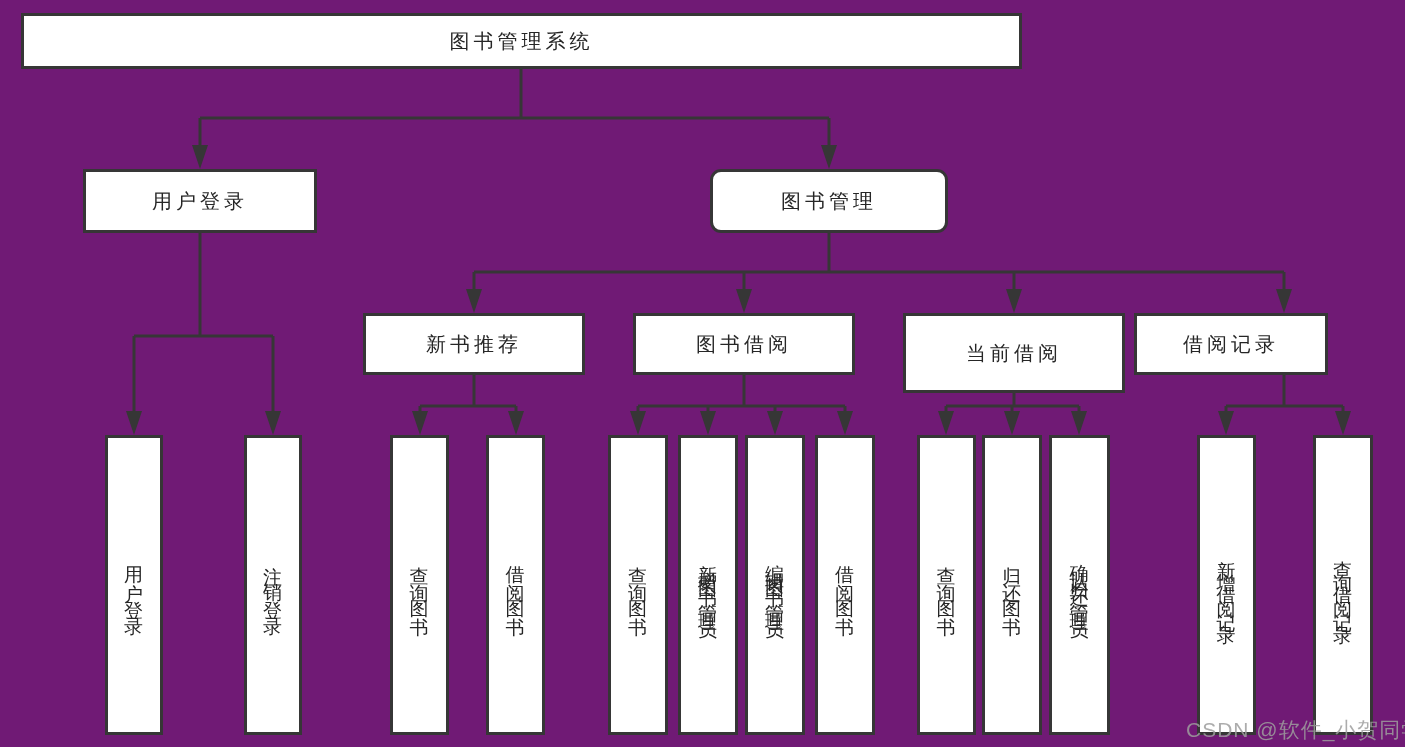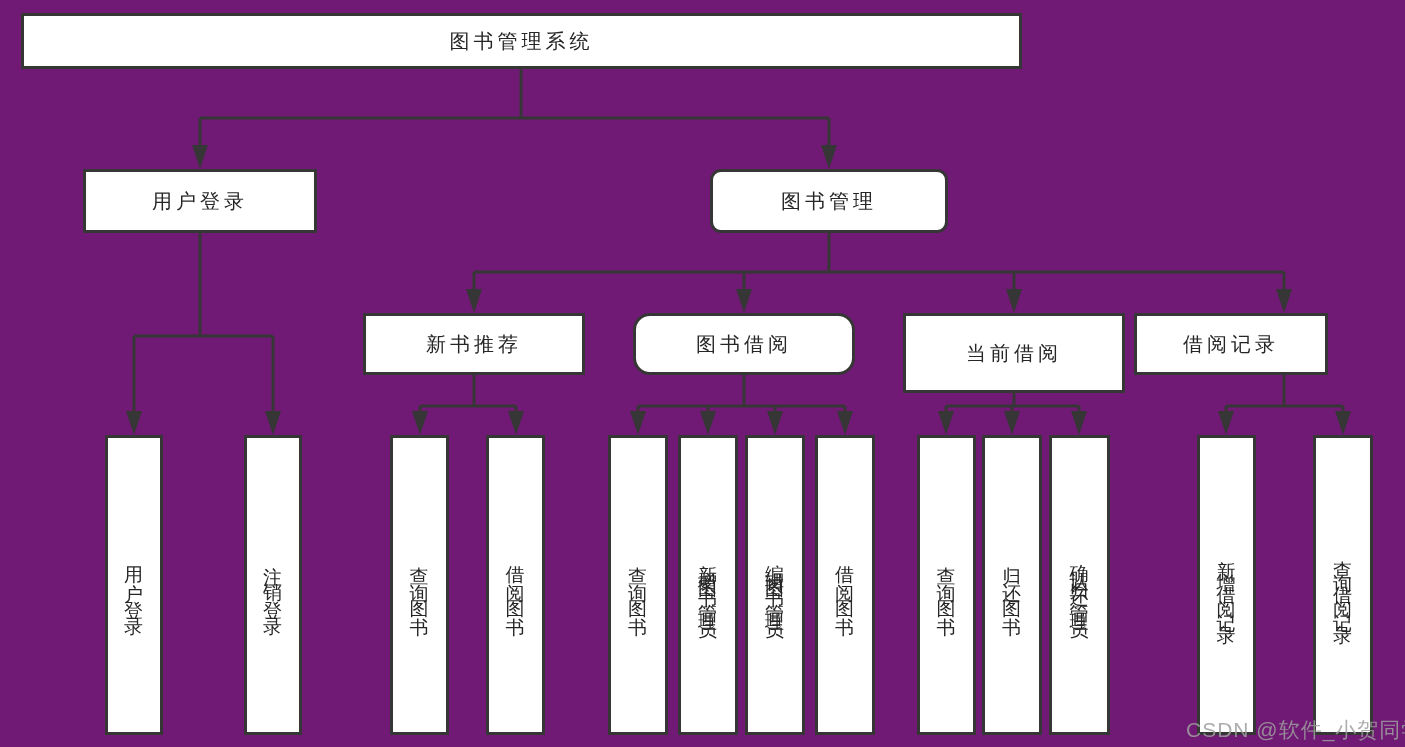--- a/index.html
+++ b/index.html
@@ -116,21 +116,21 @@
   <div class="hbox" style="left:83px;top:169px;width:234px;height:64px;">
     <span>用户登录</span>
   </div>
   <div class="hbox" style="left:710px;top:169px;width:238px;height:64px;border-radius:11px;">
     <span>图书管理</span>
   </div>
 
   <div class="hbox" style="left:363px;top:313px;width:222px;height:62px;">
     <span>新书推荐</span>
   </div>
-  <div class="hbox" style="left:633px;top:313px;width:222px;height:62px;border-radius:17px;">
+  <div class="hbox" style="left:633px;top:313px;width:222px;height:62px;">
     <span>图书借阅</span>
   </div>
   <div class="hbox" style="left:903px;top:313px;width:222px;height:80px;">
     <span>当前借阅</span>
   </div>
   <div class="hbox" style="left:1134px;top:313px;width:194px;height:62px;">
     <span>借阅记录</span>
   </div>
 
   <div class="vbox sp-lg" style="left:105px;top:435px;width:58px;height:300px;">

